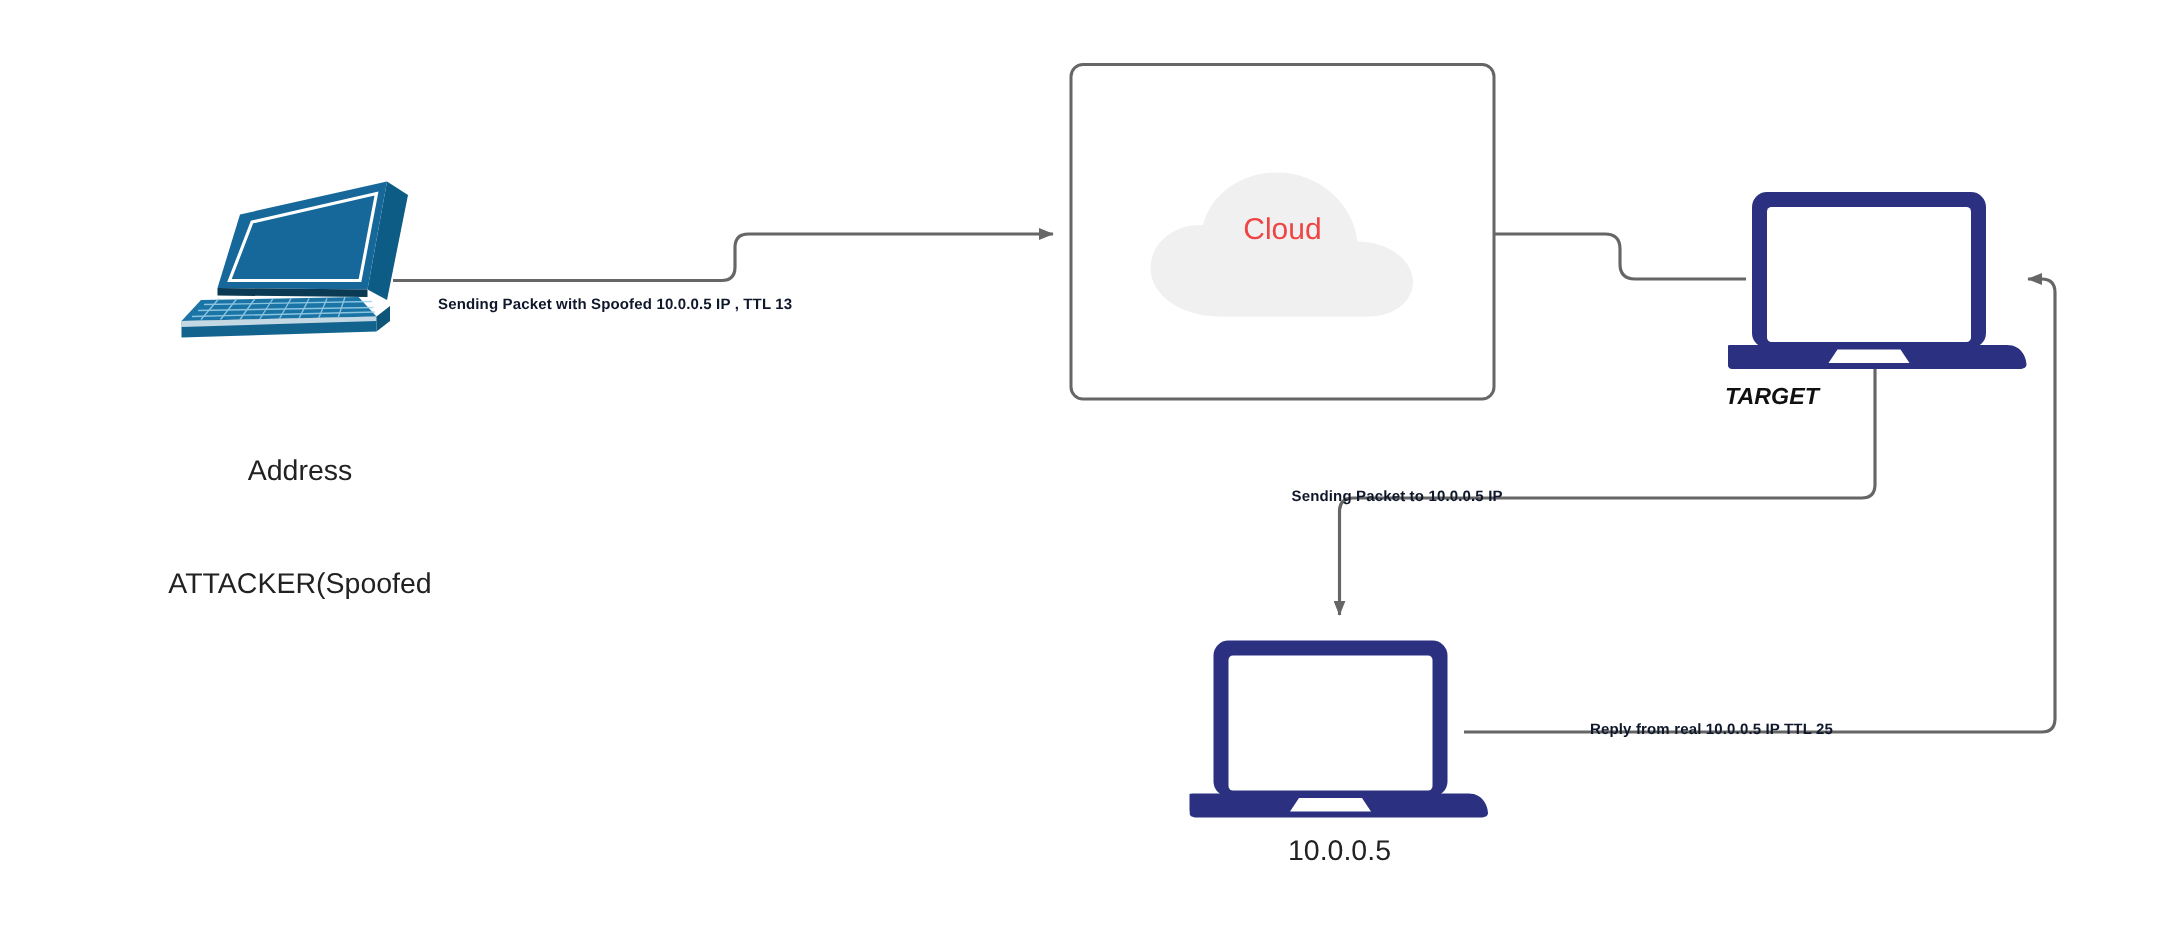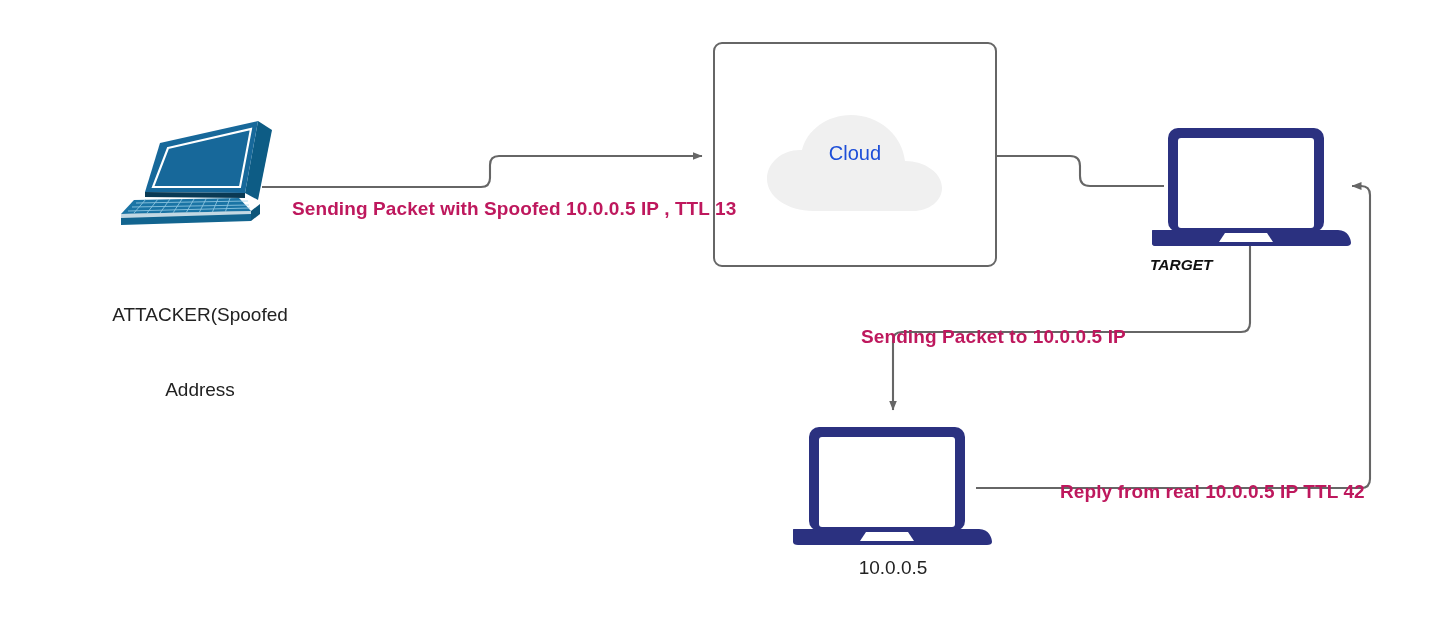--- a/index.html
+++ b/index.html
@@ -24,42 +24,42 @@
     top: 0;
     width: 1449px;
     height: 622px;
   }
   .label {
     position: absolute;
     white-space: pre;
     color: #1a1a1a;
   }
   .edge-label {
-    font-size: 19px;
+    font-size: 10px;
     font-weight: bold;
     letter-spacing: 0.1px;
-    color: #be185d;
+    color: #0f172a;
   }
   .node-label {
     font-size: 19px;
     font-weight: normal;
     color: #222222;
     text-align: center;
     line-height: 25px;
   }
   .node-label-strong {
     font-size: 15.5px;
     font-weight: bold;
     font-style: italic;
     color: #111111;
   }
   .cloud-text {
     position: absolute;
     font-size: 20px;
-    color: #1d4ed8;
+    color: #ef4444;
     text-align: center;
     width: 200px;
   }
   
   .cloud-box {
     position: absolute;
     border: 2.2px solid #666666;
     border-radius: 9px;
     background: #ffffff;
     box-sizing: border-box;
@@ -128,22 +128,22 @@
       <line x1="122" y1="80" x2="117" y2="95"></line>
     </g>
 
     <polygon points="13,96 143,93 143,103 13,107" fill="#12648f"></polygon>
     <polygon points="13,96 143,93 143,96 13,100" fill="#ffffff" opacity="0.75"></polygon>
 
     <polygon points="143,93 152,86 152,96 143,103" fill="#0d5579"></polygon>
   </svg>
 
   <div class="label node-label" style="left:60px; top:252px; width:280px;">
+    <div>Address</div>
     <div>ATTACKER(Spoofed</div>
-    <div>Address</div>
   </div>
 
   <div class="cloud-box" style="left:713px; top:42px; width:284px; height:225px;"></div>
 
   <svg class="cloud-shape" style="left:755px; top:96px;" width="205" height="120" viewBox="0 0 205 120" xmlns="http://www.w3.org/2000/svg">
     <path d="M58,115 C33,115 12,101 12,83 C12,66 28,53 47,54
              C52,34 72,19 96,19 C124,19 147,39 150,65
              C170,65 187,77 187,92 C187,105 174,115 158,115 Z" fill="#f0f0f0"></path>
   </svg>
 
@@ -172,15 +172,15 @@
              L5,120 C2,120 0,119 0,117 C0,113 -6,104 2,104 Z" fill="#2b3180"></path>
     <path d="M73,107 L115,107 L121,116 L67,116 Z" fill="#ffffff"></path>
   </svg>
 
   <div class="label node-label" style="left:793px; top:555px; width:200px;">10.0.0.5</div>
 
   <div class="label edge-label" style="left:292px; top:198px;">Sending Packet with Spoofed 10.0.0.5 IP , TTL 13</div>
 
   <div class="label edge-label" style="left:861px; top:326px;">Sending Packet to 10.0.0.5 IP</div>
 
-  <div class="label edge-label" style="left:1060px; top:481px;">Reply from real 10.0.0.5 IP TTL 42</div>
+  <div class="label edge-label" style="left:1060px; top:481px;">Reply from real 10.0.0.5 IP TTL 25</div>
 
 </div>
 
 </body></html>

